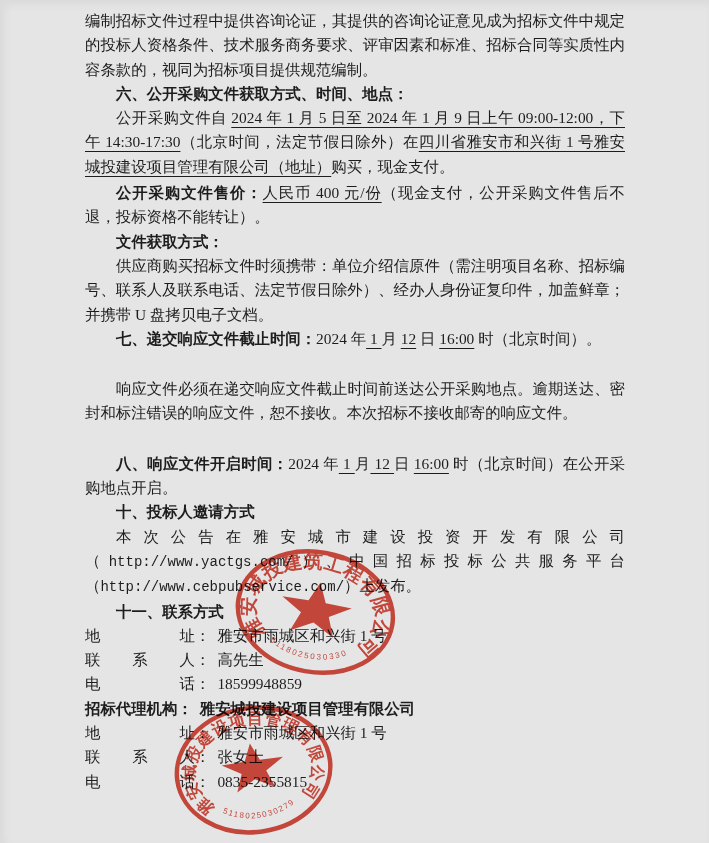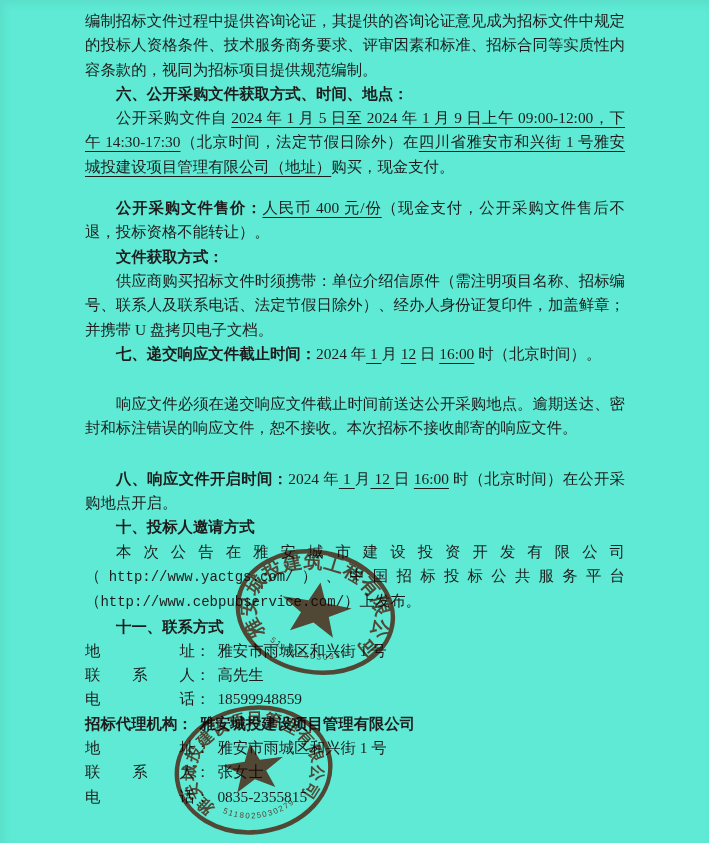--- a/index.html
+++ b/index.html
@@ -1,27 +1,27 @@
 <!DOCTYPE html>
 <html><head>
 <meta charset="utf-8">
 <style>
   html,body { margin:0; padding:0; background:#ffffff; }
   .page {
-    position:relative; width:709px; height:843px; background:#5eead4;
+    position:relative; width:709px; height:843px; background:#e5e5e5;
     overflow:hidden; font-family:"Liberation Serif","DejaVu Serif",serif;
     color:#1d1d1d; box-shadow: inset 4px 4px 10px rgba(0,0,0,0.05);
   }
   .doc { position:absolute; left:85px; top:9px; width:540px; }
   .para { margin:0; font-size:15.4px; line-height:24.3px; text-align:justify; }
   .indent { text-indent:31px; }
   .b { font-weight:bold; }
   .u { text-decoration:underline; text-underline-offset:3.5px; text-decoration-thickness:1px; }
   .mono { font-family:"Liberation Mono","DejaVu Sans Mono",monospace; font-size:14px; }
-  .gap5 { margin-top:17px; }
+  .gap5 { margin-top:2px; }
   .gap10 { margin-top:26px; }
   .crow { font-size:15.4px; line-height:24.3px; white-space:nowrap; }
   .clabel { display:inline-block; width:110px; text-align:justify; text-align-last:justify; vertical-align:top; }
   .clabel.auto { width:auto; text-align-last:auto; }
   .cvalue { margin-left:7px; }
   .seal { position:absolute; pointer-events:none; mix-blend-mode:multiply; opacity:0.9; }
   .seal-builder { left:230px; top:544px; transform:rotate(10deg); }
   .seal-agency { left:170px; top:700px; transform:rotate(-8deg); }
 </style>
 </head>

